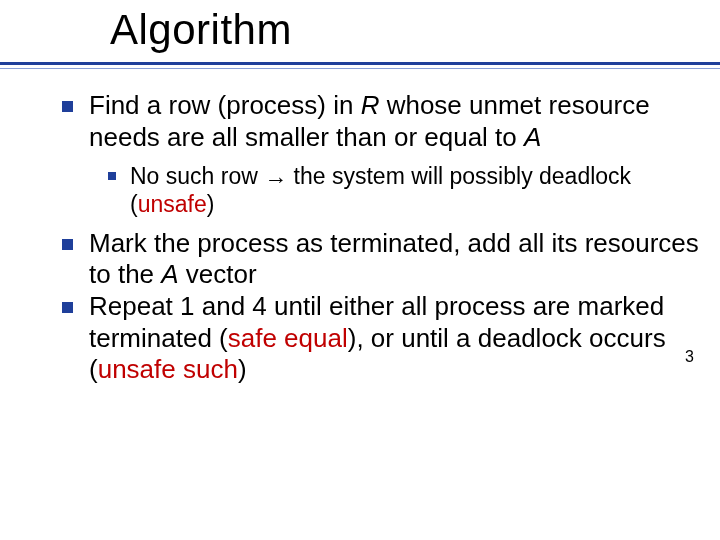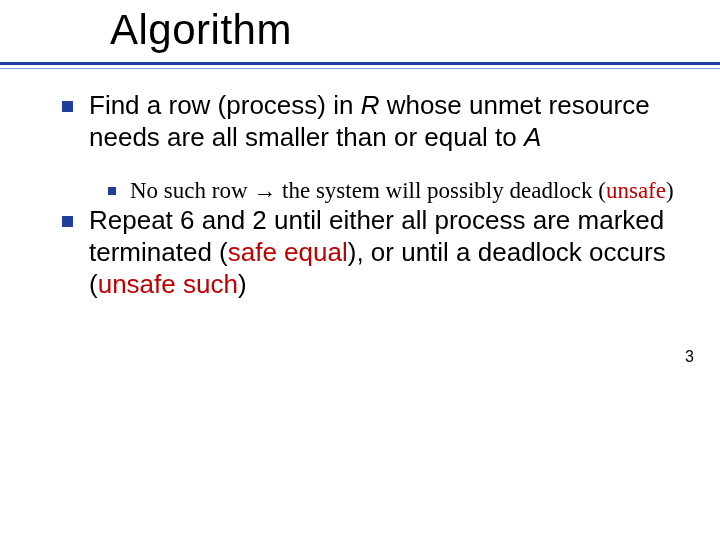--- a/index.html
+++ b/index.html
@@ -72,21 +72,21 @@
     line-height: 1.22;
   }
   .lvl2-text {
     font-size: 23px;
     line-height: 1.22;
   }
   .sub {
     margin-left: 46px;
     margin-top: 6px;
   }
-  .gap-sm { margin-top: 24px; font-family: Liberation Serif, serif; }
+  .gap-sm { margin-top: 9px; }
   .ital { font-style: italic; }
   .red { color: #c00000; }
   .pagenum {
     position: absolute;
     right: 26px;
     bottom: 20px;
     font-size: 16px;
   }
 </style>
 </head>
@@ -107,24 +107,30 @@
       </div>
     </div>
 
     <div class="row sub gap-sm">
       <div class="bullet-sm"></div>
       <div class="lvl2-text">
         <span>No such row </span><span>→</span><span> the system will possibly deadlock (</span><span class="red">unsafe</span><span>)</span>
       </div>
     </div>
 
+    <div class="row gap-sm">
+      <div class="bullet"></div>
+      <div class="lvl1-text">
+        <span>Mark the process as terminated, add all its resources to the </span><span class="ital">A</span><span> vector</span>
+      </div>
+    </div>
 
     <div class="row">
       <div class="bullet"></div>
       <div class="lvl1-text">
-        <span>Repeat 6 and 2 until either all process are marked terminated (</span><span class="red">safe equal</span><span>), or until a deadlock occurs (</span><span class="red">unsafe such</span><span>)</span>
+        <span>Repeat 1 and 4 until either all process are marked terminated (</span><span class="red">safe equal</span><span>), or until a deadlock occurs (</span><span class="red">unsafe such</span><span>)</span>
       </div>
     </div>
 
   </div>
 
   <div class="pagenum">3</div>
 </div>
 
 </body></html>

